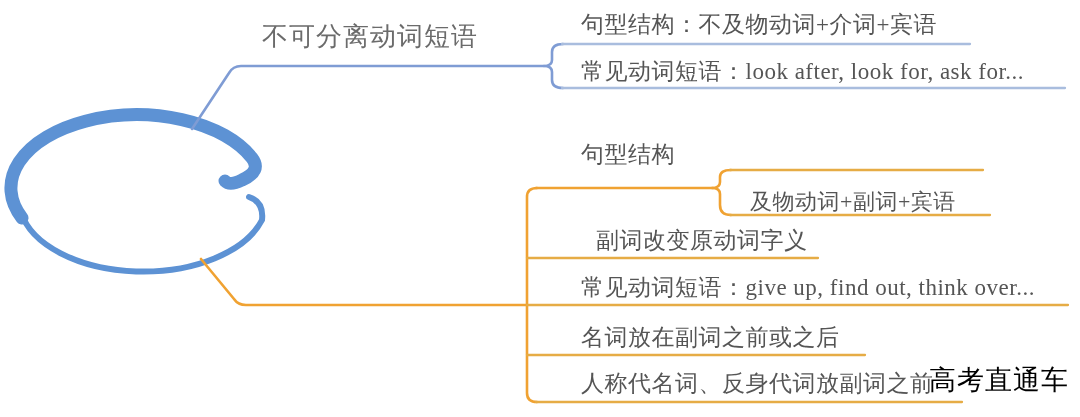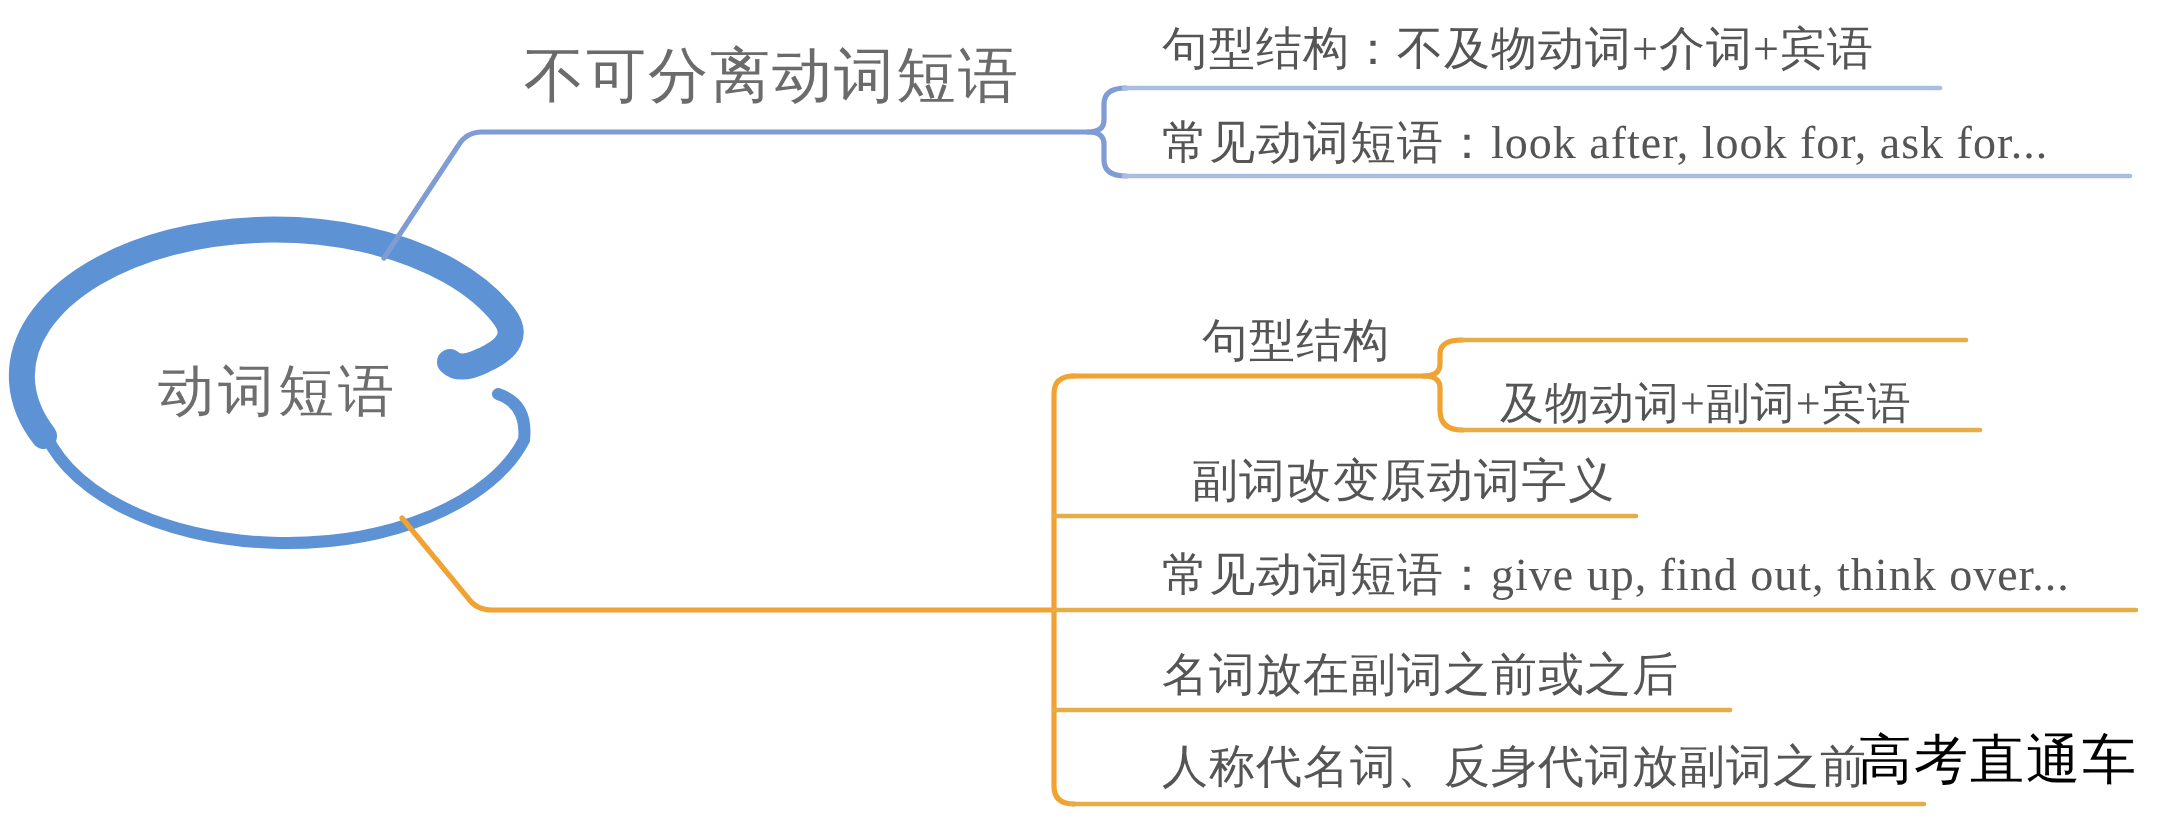--- a/index.html
+++ b/index.html
@@ -17,21 +17,21 @@
     width: 1080px; height: 417px;
   }
   .node {
     position: absolute;
     white-space: nowrap;
     line-height: 1.05;
     color: #555555;
     letter-spacing: 0.5px;
   }
   .branch-label {
-    font-size: 30px;
+    font-size: 26px;
     color: #6b6b6b;
     letter-spacing: 1px;
   }
   .central-label {
     font-size: 28px;
     color: #6e6e6e;
     letter-spacing: 2px;
   }
   .topic {
     font-size: 23px;
@@ -65,27 +65,26 @@
     <path d="M 536 188 L 713 188" fill="none" stroke="#f0a232" stroke-width="2.4" stroke-linecap="round"></path>
     <path d="M 731 170 Q 720 170 720 177 L 720 182 Q 720 188 712 188 Q 720 188 720 194 L 720 205 Q 720 215 731 215" fill="none" stroke="#f0a232" stroke-width="2.6" stroke-linecap="round" stroke-linejoin="round"></path>
     <path d="M 730 170 L 983 170" fill="none" stroke="#e6ac45" stroke-width="2.3" stroke-linecap="round"></path>
     <path d="M 730 215 L 990 215" fill="none" stroke="#e6ac45" stroke-width="2.3" stroke-linecap="round"></path>
     <path d="M 527 258 L 818 258" fill="none" stroke="#e6ac45" stroke-width="2.3" stroke-linecap="round"></path>
     <path d="M 527 305 L 1068 305" fill="none" stroke="#e6ac45" stroke-width="2.3" stroke-linecap="round"></path>
     <path d="M 527 355 L 865 355" fill="none" stroke="#e6ac45" stroke-width="2.3" stroke-linecap="round"></path>
     <path d="M 536 402 L 962 402" fill="none" stroke="#e6ac45" stroke-width="2.3" stroke-linecap="round"></path>
   </svg>
 
-  <div class="node central-label" style="left:79px; top:182px;">动词短语</div>
 
   <div class="node branch-label" style="left:262px; top:23px;">不可分离动词短语</div>
   <div class="node topic" style="left:581px; top:60px;">常见动词短语：look after, look for, ask for...</div>
   <div class="node topic" style="left:581px; top:13px;">句型结构：不及物动词+介词+宾语</div>
 
-  <div class="node topic" style="left:581px; top:159px;margin-left:20px;">句型结构</div>
+  <div class="node topic" style="left:581px; top:143px;">句型结构</div>
   <div class="node subtopic" style="left:750px; top:190px;">及物动词+副词+宾语</div>
   <div class="node topic" style="left:596px; top:229px;">副词改变原动词字义</div>
   <div class="node topic" style="left:581px; top:276px;">常见动词短语：give up, find out, think over...</div>
   <div class="node topic" style="left:581px; top:326px;text-align:right;">名词放在副词之前或之后</div>
   <div class="node topic" style="left:581px; top:372px;">人称代名词、反身代词放副词之前</div>
 
   <div class="node watermark" style="left:929px; top:366px;">高考直通车</div>
 
 </div>
 

